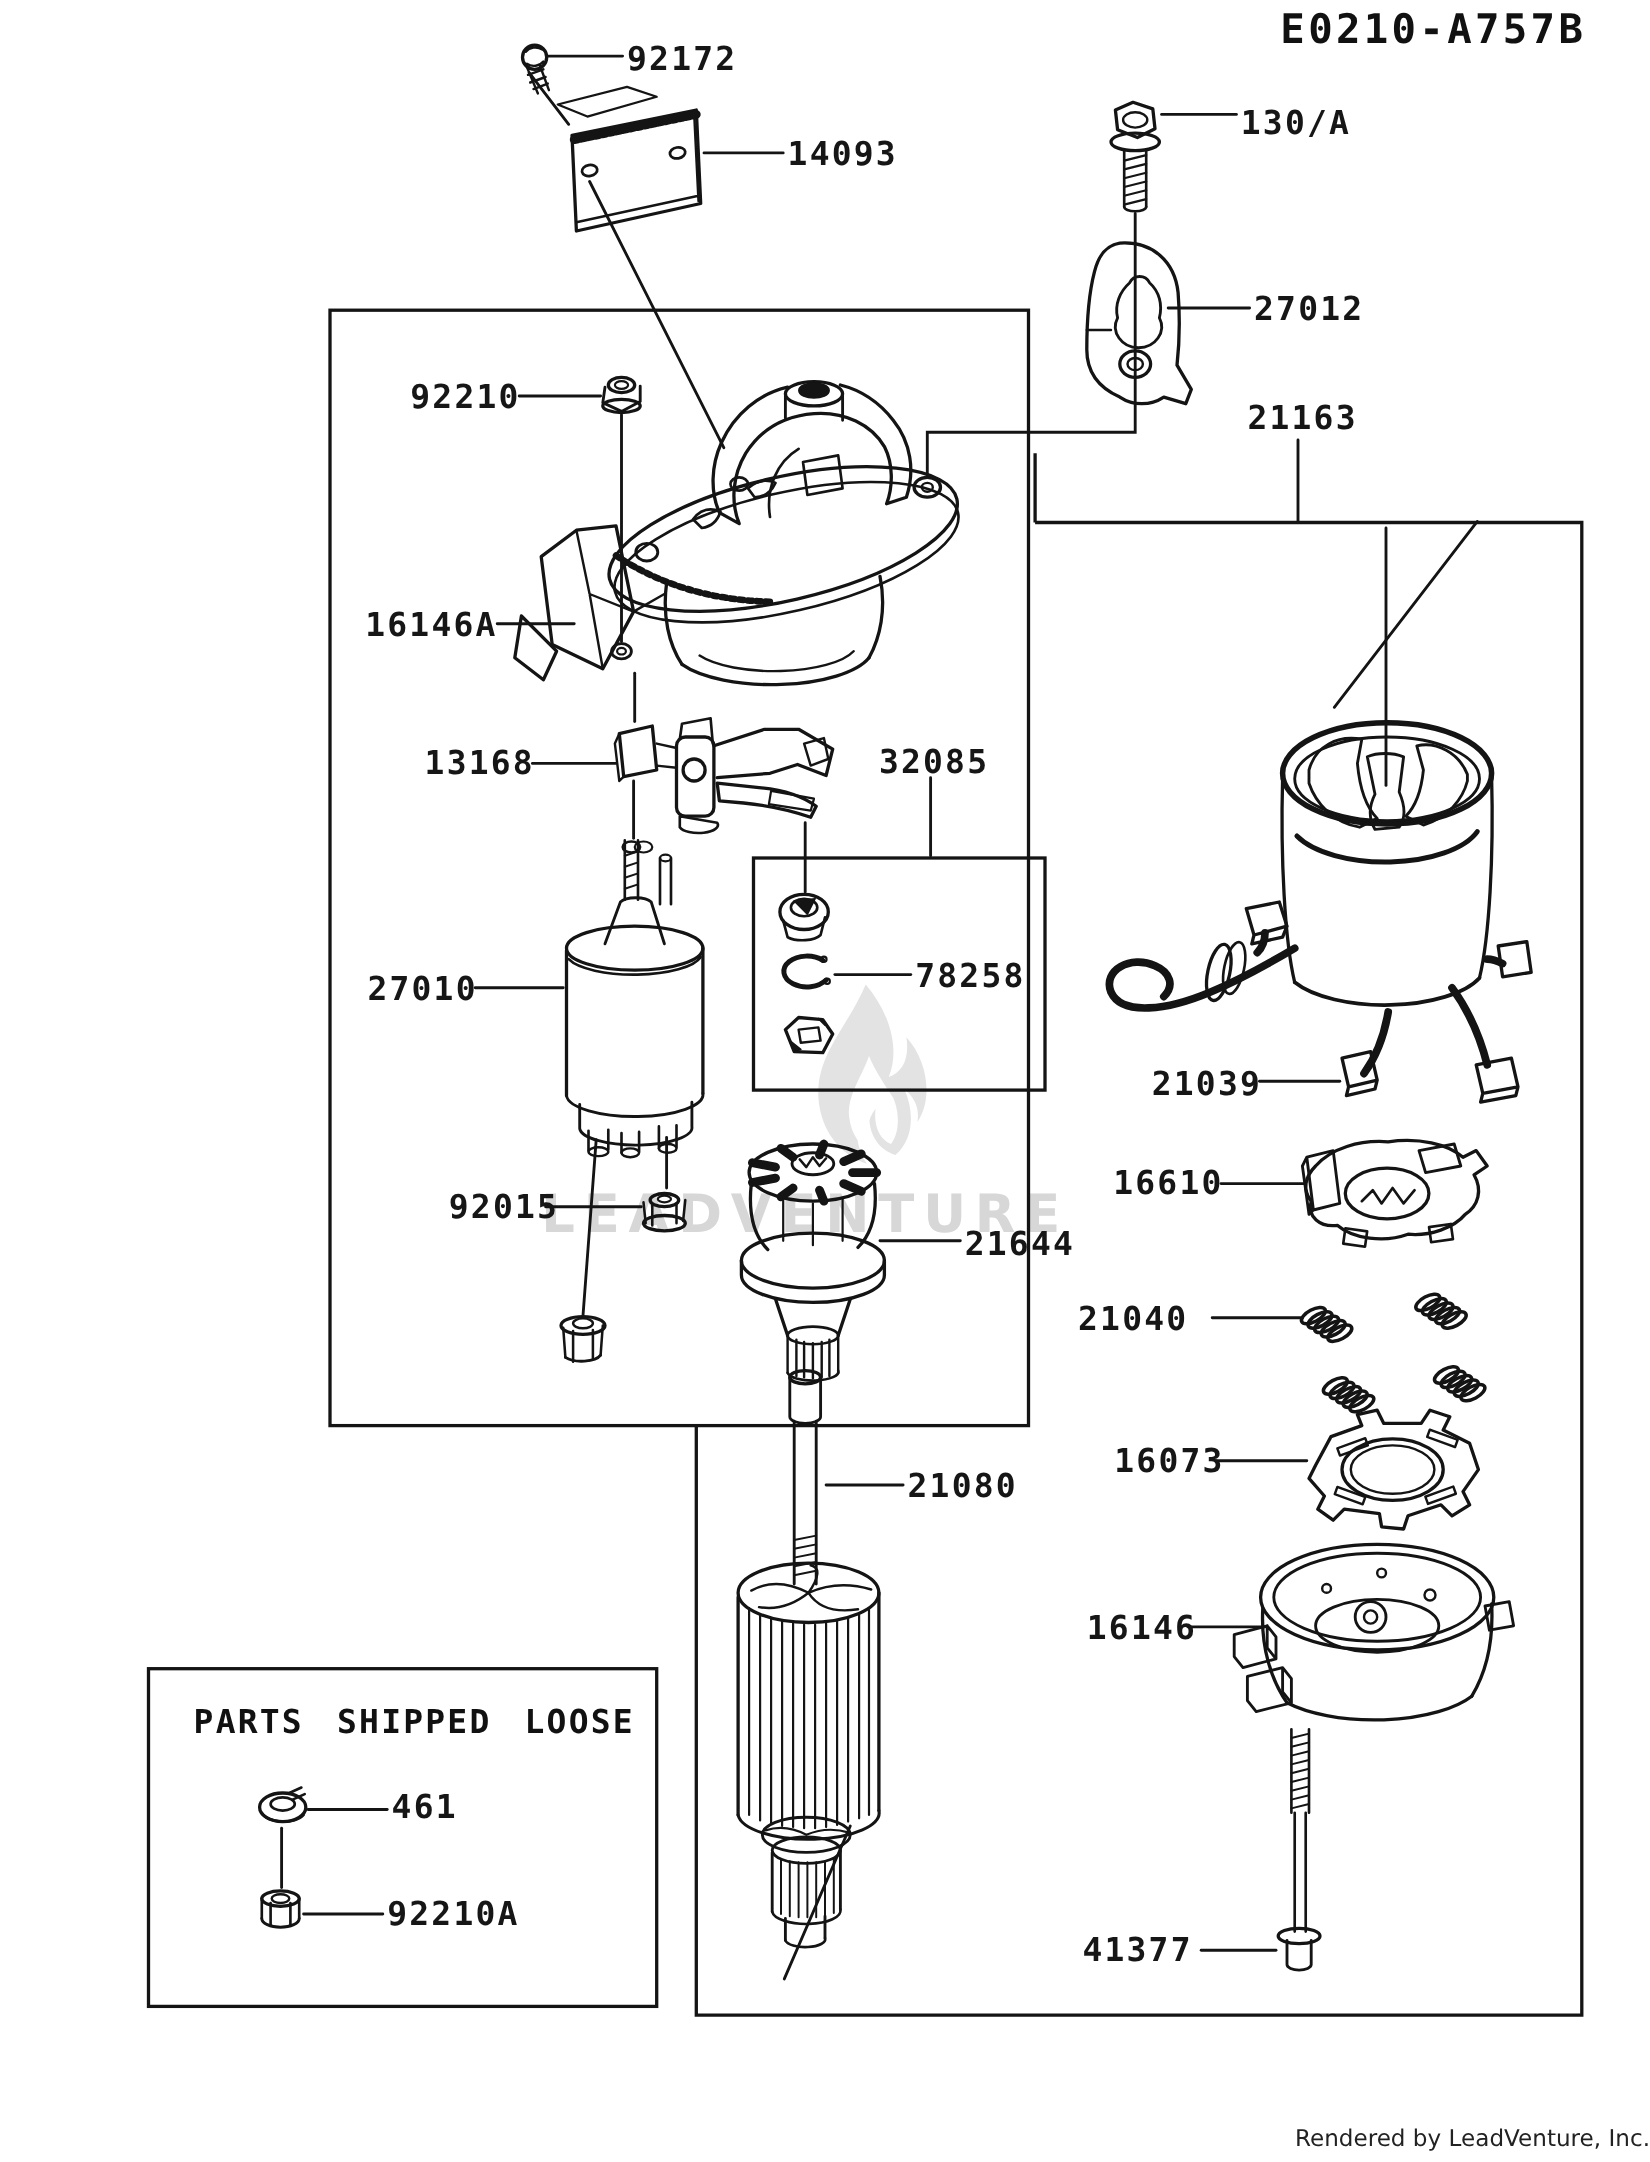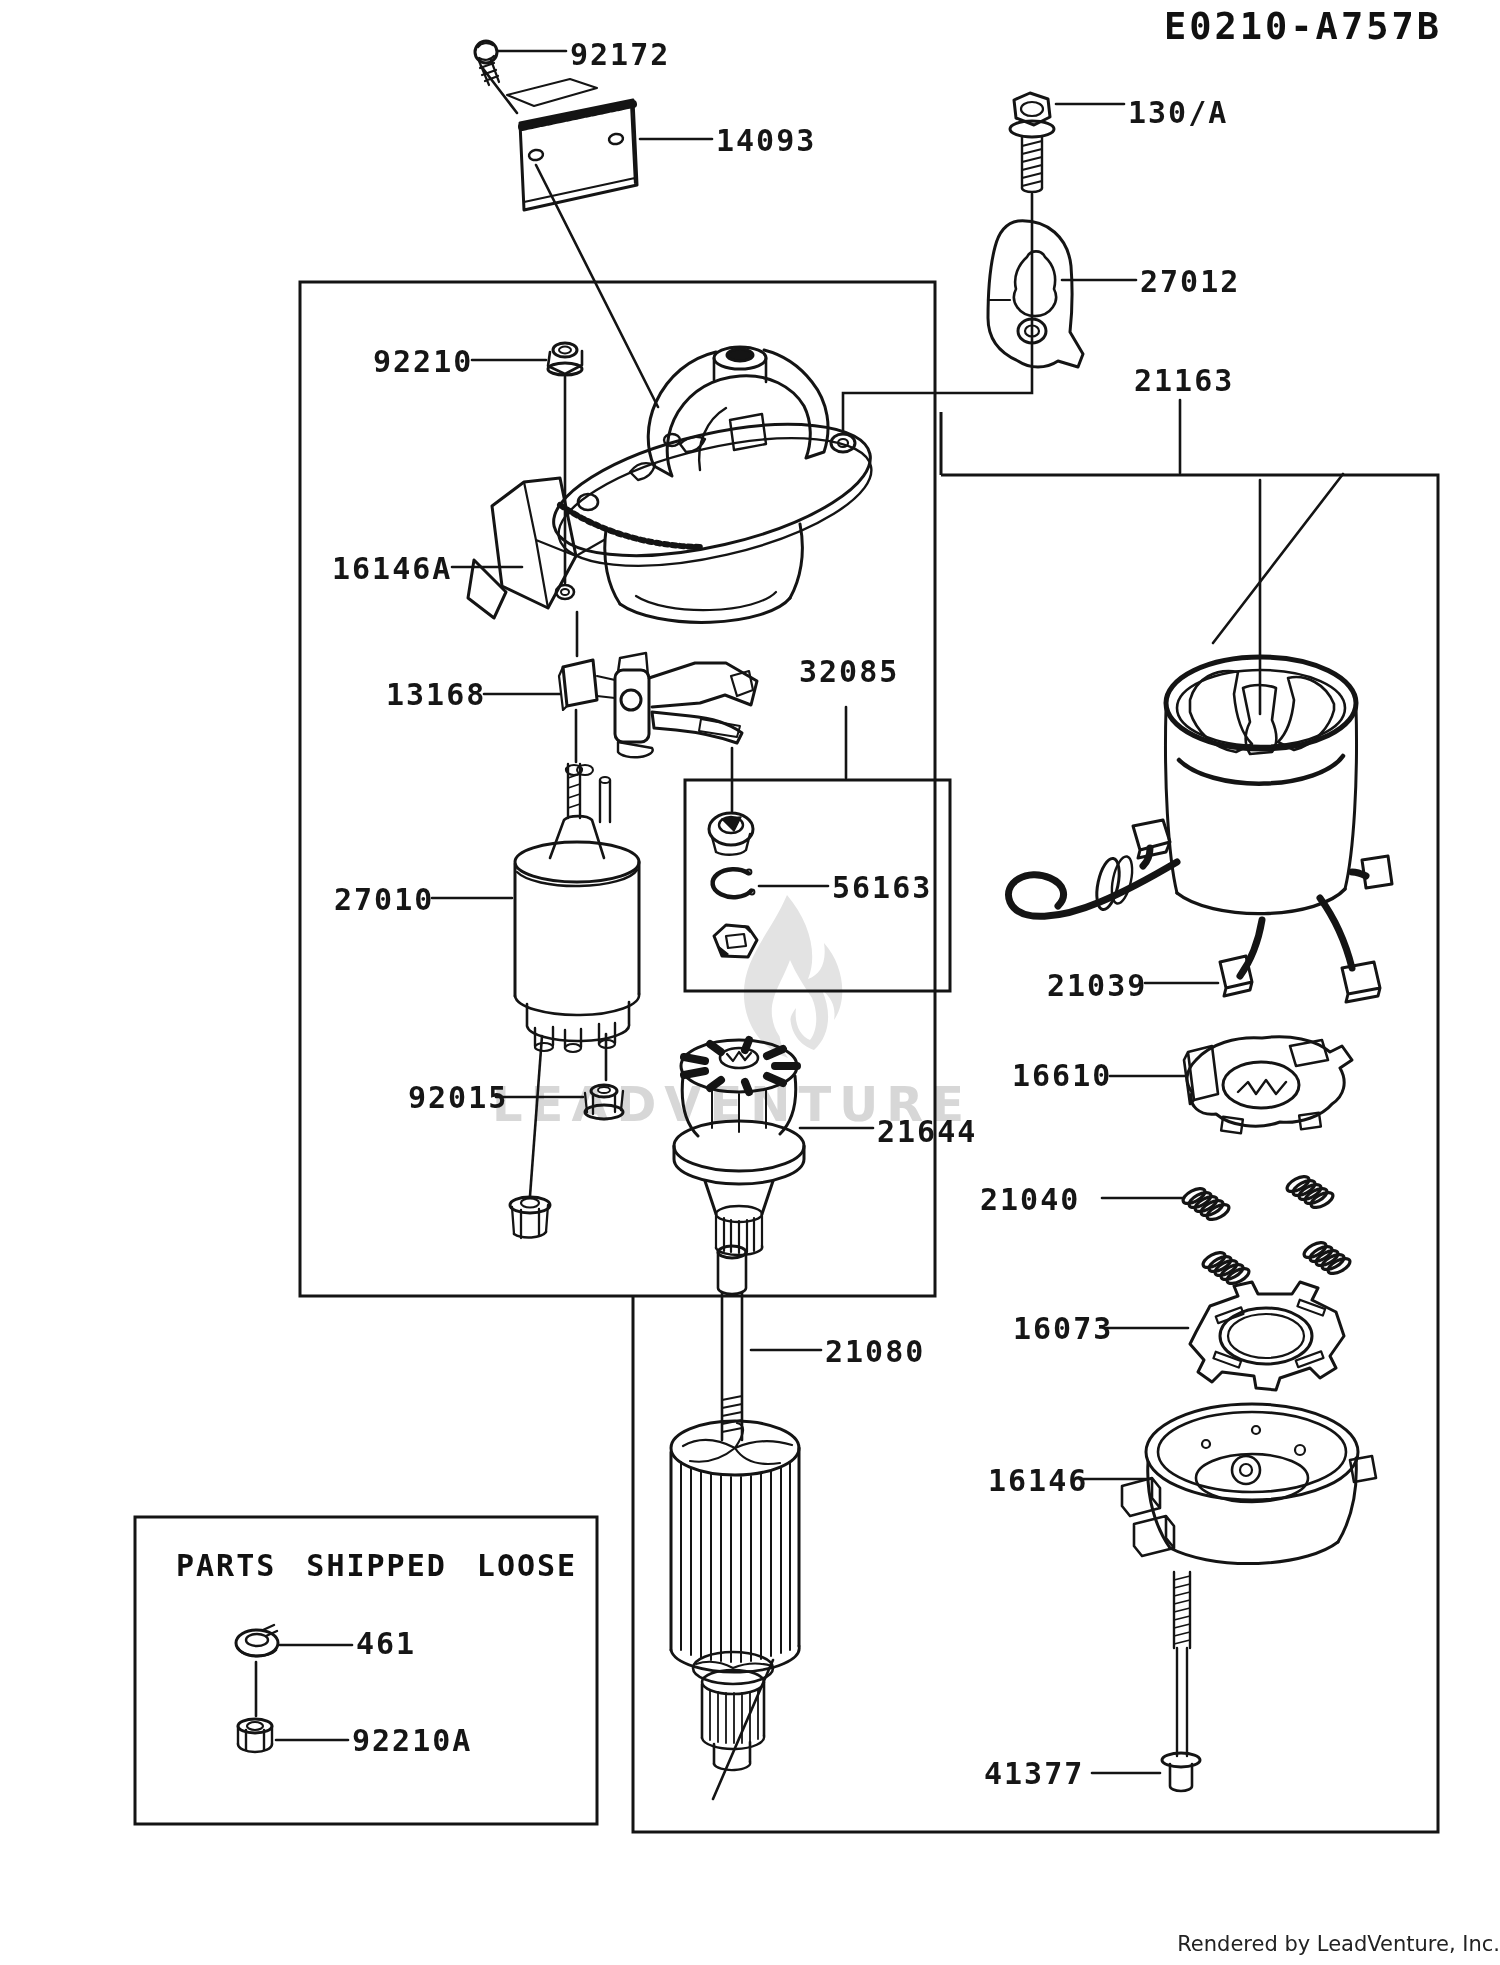--- a/index.html
+++ b/index.html
@@ -364,23 +364,23 @@
   <div class="ptitle">E0210-A757B</div>
 
   <div class="plabel" style="left:570px;top:40px">92172</div>
   <div class="plabel" style="left:716px;top:126px">14093</div>
   <div class="plabel" style="left:1128px;top:98px">130/A</div>
   <div class="plabel" style="left:1140px;top:267px">27012</div>
   <div class="plabel" style="left:1134px;top:366px">21163</div>
   <div class="plabel" style="left:373px;top:347px">92210</div>
   <div class="plabel" style="left:332px;top:554px">16146A</div>
   <div class="plabel" style="left:386px;top:680px">13168</div>
-  <div class="plabel" style="left:799px;top:657px">32085</div>
+  <div class="plabel" style="left:799px;top:679px">32085</div>
   <div class="plabel" style="left:334px;top:885px">27010</div>
-  <div class="plabel" style="left:832px;top:873px">56163</div>
+  <div class="plabel" style="left:832px;top:873px">78258</div>
   <div class="plabel" style="left:1047px;top:971px">21039</div>
   <div class="plabel" style="left:1012px;top:1061px">16610</div>
   <div class="plabel" style="left:408px;top:1083px">92015</div>
   <div class="plabel" style="left:877px;top:1117px">21644</div>
   <div class="plabel" style="left:980px;top:1185px">21040</div>
   <div class="plabel" style="left:1013px;top:1314px">16073</div>
   <div class="plabel" style="left:825px;top:1337px">21080</div>
   <div class="plabel" style="left:988px;top:1466px">16146</div>
   <div class="plabel" style="left:984px;top:1759px">41377</div>
 

